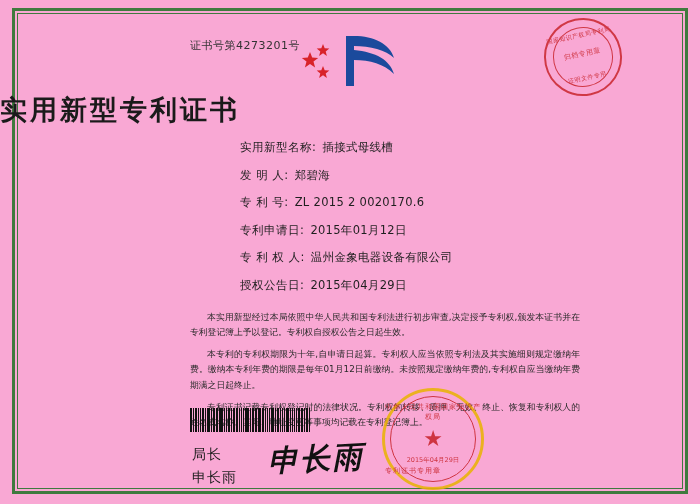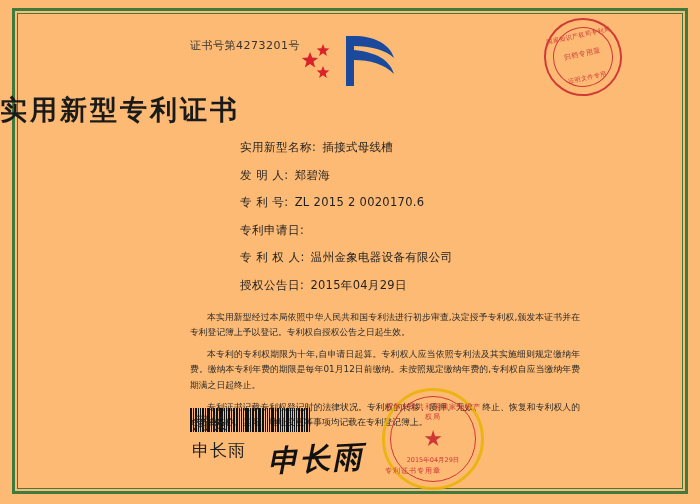--- a/index.html
+++ b/index.html
@@ -12,21 +12,21 @@
     height: 504px;
     overflow: hidden;
     font-family: "DejaVu Sans", sans-serif;
     color: #2b2b2b;
   }
 
   #certificate {
     position: relative;
     width: 700px;
     height: 504px;
-    background: #fdba74;
+    background: #f9a8d4;
     box-sizing: border-box;
   }
 
   
   .frame-outer {
     position: absolute;
     left: 12px;
     top: 8px;
     right: 12px;
     bottom: 10px;
@@ -170,22 +170,22 @@
   .barcode i {
     display: block;
     background: #111;
     height: 100%;
   }
 
   
   .sig-block {
     position: absolute;
     left: 192px;
-    bottom: 40px;
-    font-size: 17px;
+    bottom: 16px;
+    font-size: 14px;
     line-height: 1.6;
     color: #1f1f1f;
   }
   .sig-line { letter-spacing: 1px; }
 
   .handwriting {
     position: absolute;
     left: 268px;
     bottom: 24px;
     font-family: "DejaVu Serif", serif;
@@ -307,20 +307,21 @@
     <div class="field-row">
       <span class="field-label">发 明 人:</span>
       <span class="field-value">郑碧海</span>
     </div>
     <div class="field-row">
       <span class="field-label">专 利 号:</span>
       <span class="field-value">ZL 2015 2 0020170.6</span>
     </div>
     <div class="field-row">
       <span class="field-label">专利申请日:</span>
+      <span class="field-value">2015年01月12日</span>
     </div>
     <div class="field-row">
       <span class="field-label">专 利 权 人:</span>
       <span class="field-value">温州金象电器设备有限公司</span>
     </div>
     <div class="field-row">
       <span class="field-label">授权公告日:</span>
       <span class="field-value">2015年04月29日</span>
     </div>
   </div>

